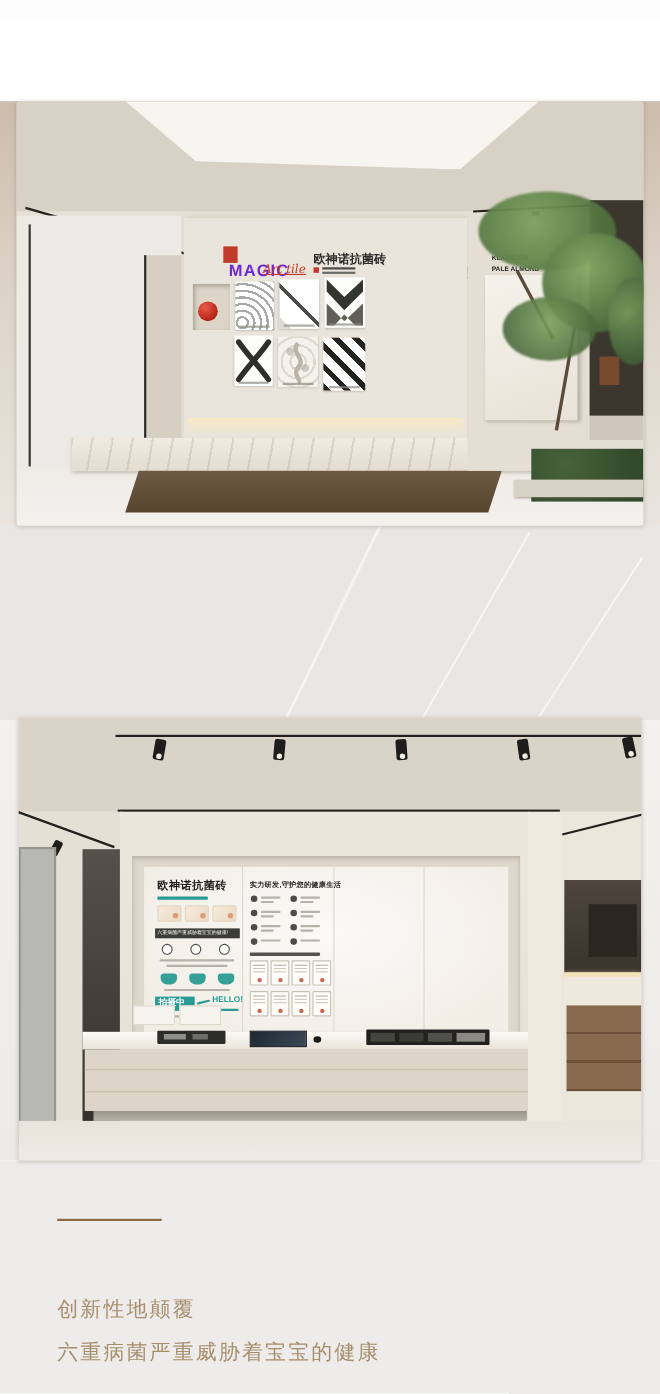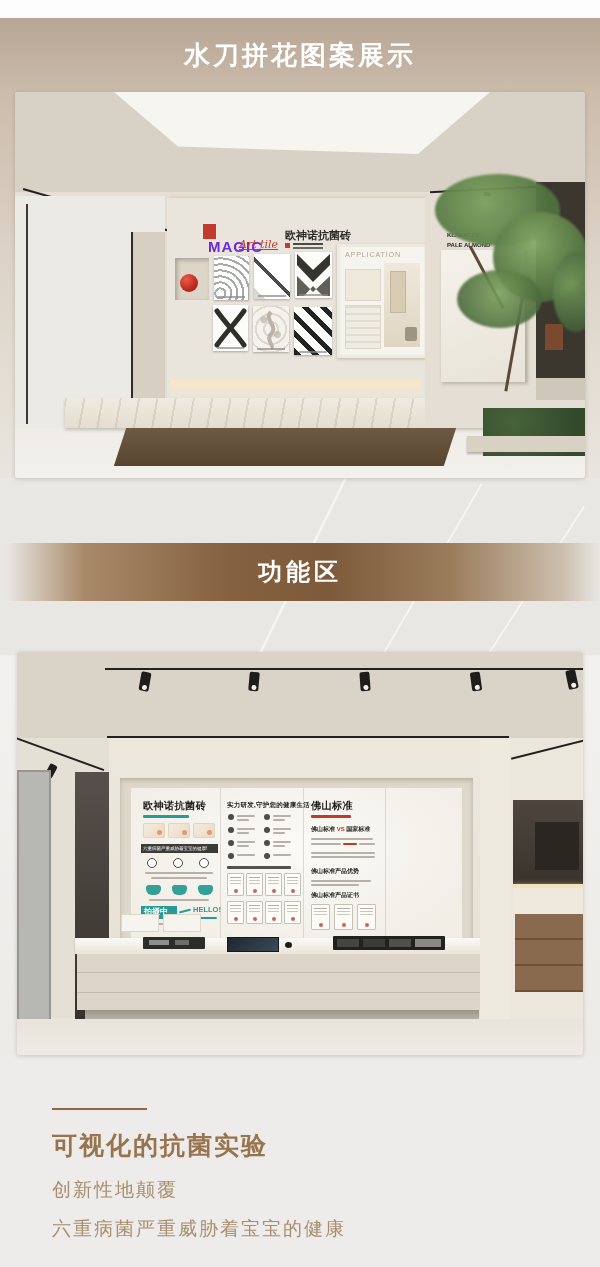--- a/index.html
+++ b/index.html
@@ -81,23 +81,20 @@
   .ft-h{left:52px;top:74px;font-size:25px;font-weight:700;color:#97744e;letter-spacing:2px;margin:0;}
   .ft-p{left:52px;font-size:19px;color:#a88e6c;letter-spacing:2px;margin:0;text-align:center;}
 </style>
 </head>
 <body>
 
 <div class="page">
 
   <div class="abs strip-top"></div>
 
-  <div class="abs title-band">
-    <div class="tt">水刀拼花图案展示</div>
-  </div>
 
   <div class="abs zone-p1"></div>
 
   <div class="abs zone-mid">
     <div class="abs vein" style="left:290px;top:-20px;width:4px;height:260px;transform:rotate(26deg);"></div>
     <div class="abs vein" style="left:420px;top:-10px;width:3px;height:240px;transform:rotate(30deg);"></div>
     <div class="abs vein" style="left:520px;top:10px;width:3px;height:230px;transform:rotate(33deg);"></div>
   </div>
 
   <div class="abs zone-p2"></div>
@@ -163,29 +160,20 @@
       <div class="abs tile pt-ornate" style="left:86px;top:108px;width:36px;height:46px;">
         <svg width="36" height="46" viewBox="0 0 36 46">
             <path d="M18 6 C10 14 26 20 18 28 C12 34 22 40 18 42" stroke="#b9b4a6" stroke-width="4" fill="none"></path>
           </svg>
         <i class="tlabel"></i>
       </div>
       <div class="abs tile pt-stripes" style="left:127px;top:109px;width:38px;height:48px;">
           <i class="tlabel"></i>
         </div>
 
-      <div class="abs" style="left:170px;top:46px;width:84px;height:108px;background:#f6f4ee;border:3px solid #eeeae0;box-shadow:0 1px 3px rgba(80,70,55,.3);">
-        <div class="abs" style="left:5px;top:4px;font-size:9px;letter-spacing:1px;color:#b3a78f;transform:scale(.8);transform-origin:0 0;">APPLICATION</div>
-        <div class="abs" style="right:4px;top:16px;width:36px;height:84px;background:linear-gradient(180deg,#efe8db,#e0d5c2);">
-          <div class="abs" style="left:6px;top:8px;width:14px;height:40px;background:#d8cbb4;border:1px solid #c4b79f;"></div>
-          <div class="abs" style="right:3px;bottom:6px;width:12px;height:14px;background:#9e9484;border-radius:2px;"></div>
-        </div>
-        <div class="abs" style="left:5px;top:22px;width:34px;height:30px;background:#efe9dc;border:1px solid #ded5c3;"></div>
-        <div class="abs" style="left:5px;top:58px;width:34px;height:42px;background:repeating-linear-gradient(0deg,#efece3 0 5px,#e2ddd0 5px 7px);border:1px solid #ded5c3;"></div>
-      </div>
 
       <div class="abs" style="left:4px;top:182px;width:250px;height:16px;background:linear-gradient(180deg,#f8e9c4,rgba(248,233,196,0));"></div>
     </div>
 
     <div class="abs" style="left:50px;top:306px;width:485px;height:30px;background:
         repeating-linear-gradient(100deg,rgba(173,160,138,.28) 0 2px,rgba(0,0,0,0) 2px 18px),
         linear-gradient(180deg,#f0ebe1,#e4ddd0);box-shadow:0 2px 3px rgba(100,88,70,.3);"></div>
     <div class="abs" style="left:105px;top:336px;width:330px;height:38px;background:linear-gradient(180deg,#6e5a44,#57452f);transform:skewX(-18deg);"></div>
 
     <div class="abs" style="left:410px;top:104px;width:160px;height:232px;background:#e4ded4;"></div>
@@ -203,23 +191,20 @@
     <div class="abs" style="left:470px;top:150px;width:3px;height:70px;background:#5a4a38;transform:rotate(-28deg);"></div>
     <div class="abs" style="left:420px;top:82px;width:125px;height:72px;border-radius:50%;background:radial-gradient(circle at 40% 40%,#7ca05e,#50713f 75%);opacity:.95;filter:blur(1px);"></div>
     <div class="abs" style="left:478px;top:120px;width:95px;height:90px;border-radius:50%;background:radial-gradient(circle at 45% 35%,#85aa66,#4c6c3c 75%);opacity:.95;filter:blur(1px);"></div>
     <div class="abs" style="left:442px;top:178px;width:85px;height:58px;border-radius:50%;background:radial-gradient(circle at 50% 40%,#7ba15c,#48663a 80%);opacity:.9;filter:blur(1px);"></div>
     <div class="abs" style="left:538px;top:160px;width:45px;height:80px;border-radius:50%;background:radial-gradient(circle at 40% 40%,#74995a,#44613a 80%);opacity:.9;filter:blur(1px);"></div>
 
     <div class="abs" style="left:468px;top:316px;width:102px;height:48px;background:radial-gradient(circle at 30% 30%,#47633a,#32492a 80%);"></div>
     <div class="abs" style="left:452px;top:344px;width:118px;height:16px;background:#d8d2c4;box-shadow:0 2px 2px rgba(90,80,65,.4);"></div>
   </figure>
 
-  <div class="abs div-band">
-    <span class="dt">功能区</span>
-  </div>
 
   <figure class="abs photo photo2" style="margin:0;">
 
     <div class="abs" style="left:0;top:0;width:566px;height:86px;background:#d9d3c8;"></div>
     <div class="abs line" style="left:88px;top:16px;width:478px;height:2px;"></div>
     <div class="abs spot" style="left:123px;top:20px;width:10px;height:19px;transform:rotate(10deg);">
         <i class="lens"></i>
       </div>
     <div class="abs spot" style="left:232px;top:20px;width:10px;height:19px;transform:rotate(5deg);">
         <i class="lens"></i>
@@ -305,38 +290,20 @@
         <div class="cert" style="left:7px;top:85px;width:15px;height:21px;"></div>
         <div class="cert" style="left:26px;top:85px;width:15px;height:21px;"></div>
         <div class="cert" style="left:45px;top:85px;width:15px;height:21px;"></div>
         <div class="cert" style="left:64px;top:85px;width:15px;height:21px;"></div>
         <div class="cert" style="left:7px;top:113px;width:15px;height:21px;"></div>
         <div class="cert" style="left:26px;top:113px;width:15px;height:21px;"></div>
         <div class="cert" style="left:45px;top:113px;width:15px;height:21px;"></div>
         <div class="cert" style="left:64px;top:113px;width:15px;height:21px;"></div>
       </div>
 
-      <div class="abs" style="left:172px;top:0;width:82px;height:150px;">
-        <span class="ptitle abs" style="left:8px;top:12px;">佛山标准</span>
-        <i class="tl redline abs" style="left:8px;top:27px;width:40px;height:2.5px;"></i>
-        <span class="mc mcb abs" style="left:8px;top:38px;"><span>佛山标准</span> <span style="color:#c0392b;">VS</span> <span>国家标准</span></span>
-        <i class="tl" style="left:8px;top:50px;width:62px;"></i>
-        <i class="tl" style="left:8px;top:55px;width:30px;"></i>
-        <i class="tl redline" style="left:40px;top:55px;width:14px;"></i>
-        <i class="tl" style="left:56px;top:55px;width:16px;"></i>
-        <i class="tl" style="left:8px;top:64px;width:64px;height:1.5px;"></i>
-        <i class="tl" style="left:8px;top:68px;width:64px;height:1.5px;"></i>
-        <span class="mc mcb abs" style="left:8px;top:80px;">佛山标准产品优势</span>
-        <i class="tl" style="left:8px;top:92px;width:60px;height:1.5px;"></i>
-        <i class="tl" style="left:8px;top:96px;width:48px;height:1.5px;"></i>
-        <span class="mc mcb abs" style="left:8px;top:104px;">佛山标准产品证书</span>
-        <div class="cert" style="left:8px;top:116px;width:17px;height:24px;"></div>
-        <div class="cert" style="left:31px;top:116px;width:17px;height:24px;"></div>
-        <div class="cert" style="left:54px;top:116px;width:17px;height:24px;"></div>
-      </div>
 
     </div>
 
     <div class="abs" style="left:104px;top:262px;width:36px;height:16px;background:#f6f4ee;border:1px solid #ddd8cc;"></div>
     <div class="abs" style="left:146px;top:262px;width:36px;height:16px;background:#f6f4ee;border:1px solid #ddd8cc;"></div>
 
     <div class="abs" style="left:58px;top:286px;width:414px;height:16px;background:linear-gradient(180deg,#fbfaf6,#e9e4d9);box-shadow:0 1px 2px rgba(100,90,70,.35);"></div>
     <div class="abs" style="left:126px;top:285px;width:62px;height:12px;background:#2c2c29;border-radius:1px;">
       <i class="abs" style="left:6px;top:3px;width:20px;height:5px;background:#8f8f8a;"></i>
       <i class="abs" style="left:32px;top:3px;width:14px;height:5px;background:#6e6e68;"></i>
@@ -363,18 +330,17 @@
     </div>
     <div class="abs" style="left:496px;top:232px;width:70px;height:4px;background:#f4e3b8;box-shadow:0 2px 6px #f4e3b8;"></div>
     <div class="abs" style="left:496px;top:236px;width:70px;height:26px;background:#efe9dd;"></div>
     <div class="abs" style="left:498px;top:262px;width:68px;height:78px;background:repeating-linear-gradient(180deg,#8a6a4e 0 24px,#6e5138 24px 26px);"></div>
 
     <div class="abs" style="left:0;top:367px;width:566px;height:36px;background:linear-gradient(180deg,#e8e3db,#efebe4);"></div>
   </figure>
 
   <div class="abs" style="left:0;top:1055px;width:600px;height:212px;">
     <div class="abs ft-line"></div>
-    <h2 class="abs ft-h">可视化的抗菌实验</h2>
     <p class="abs ft-p" style="top:122px;">创新性地颠覆</p>
     <p class="abs ft-p" style="top:161px;">六重病菌严重威胁着宝宝的健康</p>
   </div>
 
 </div>
 
 </body></html>

